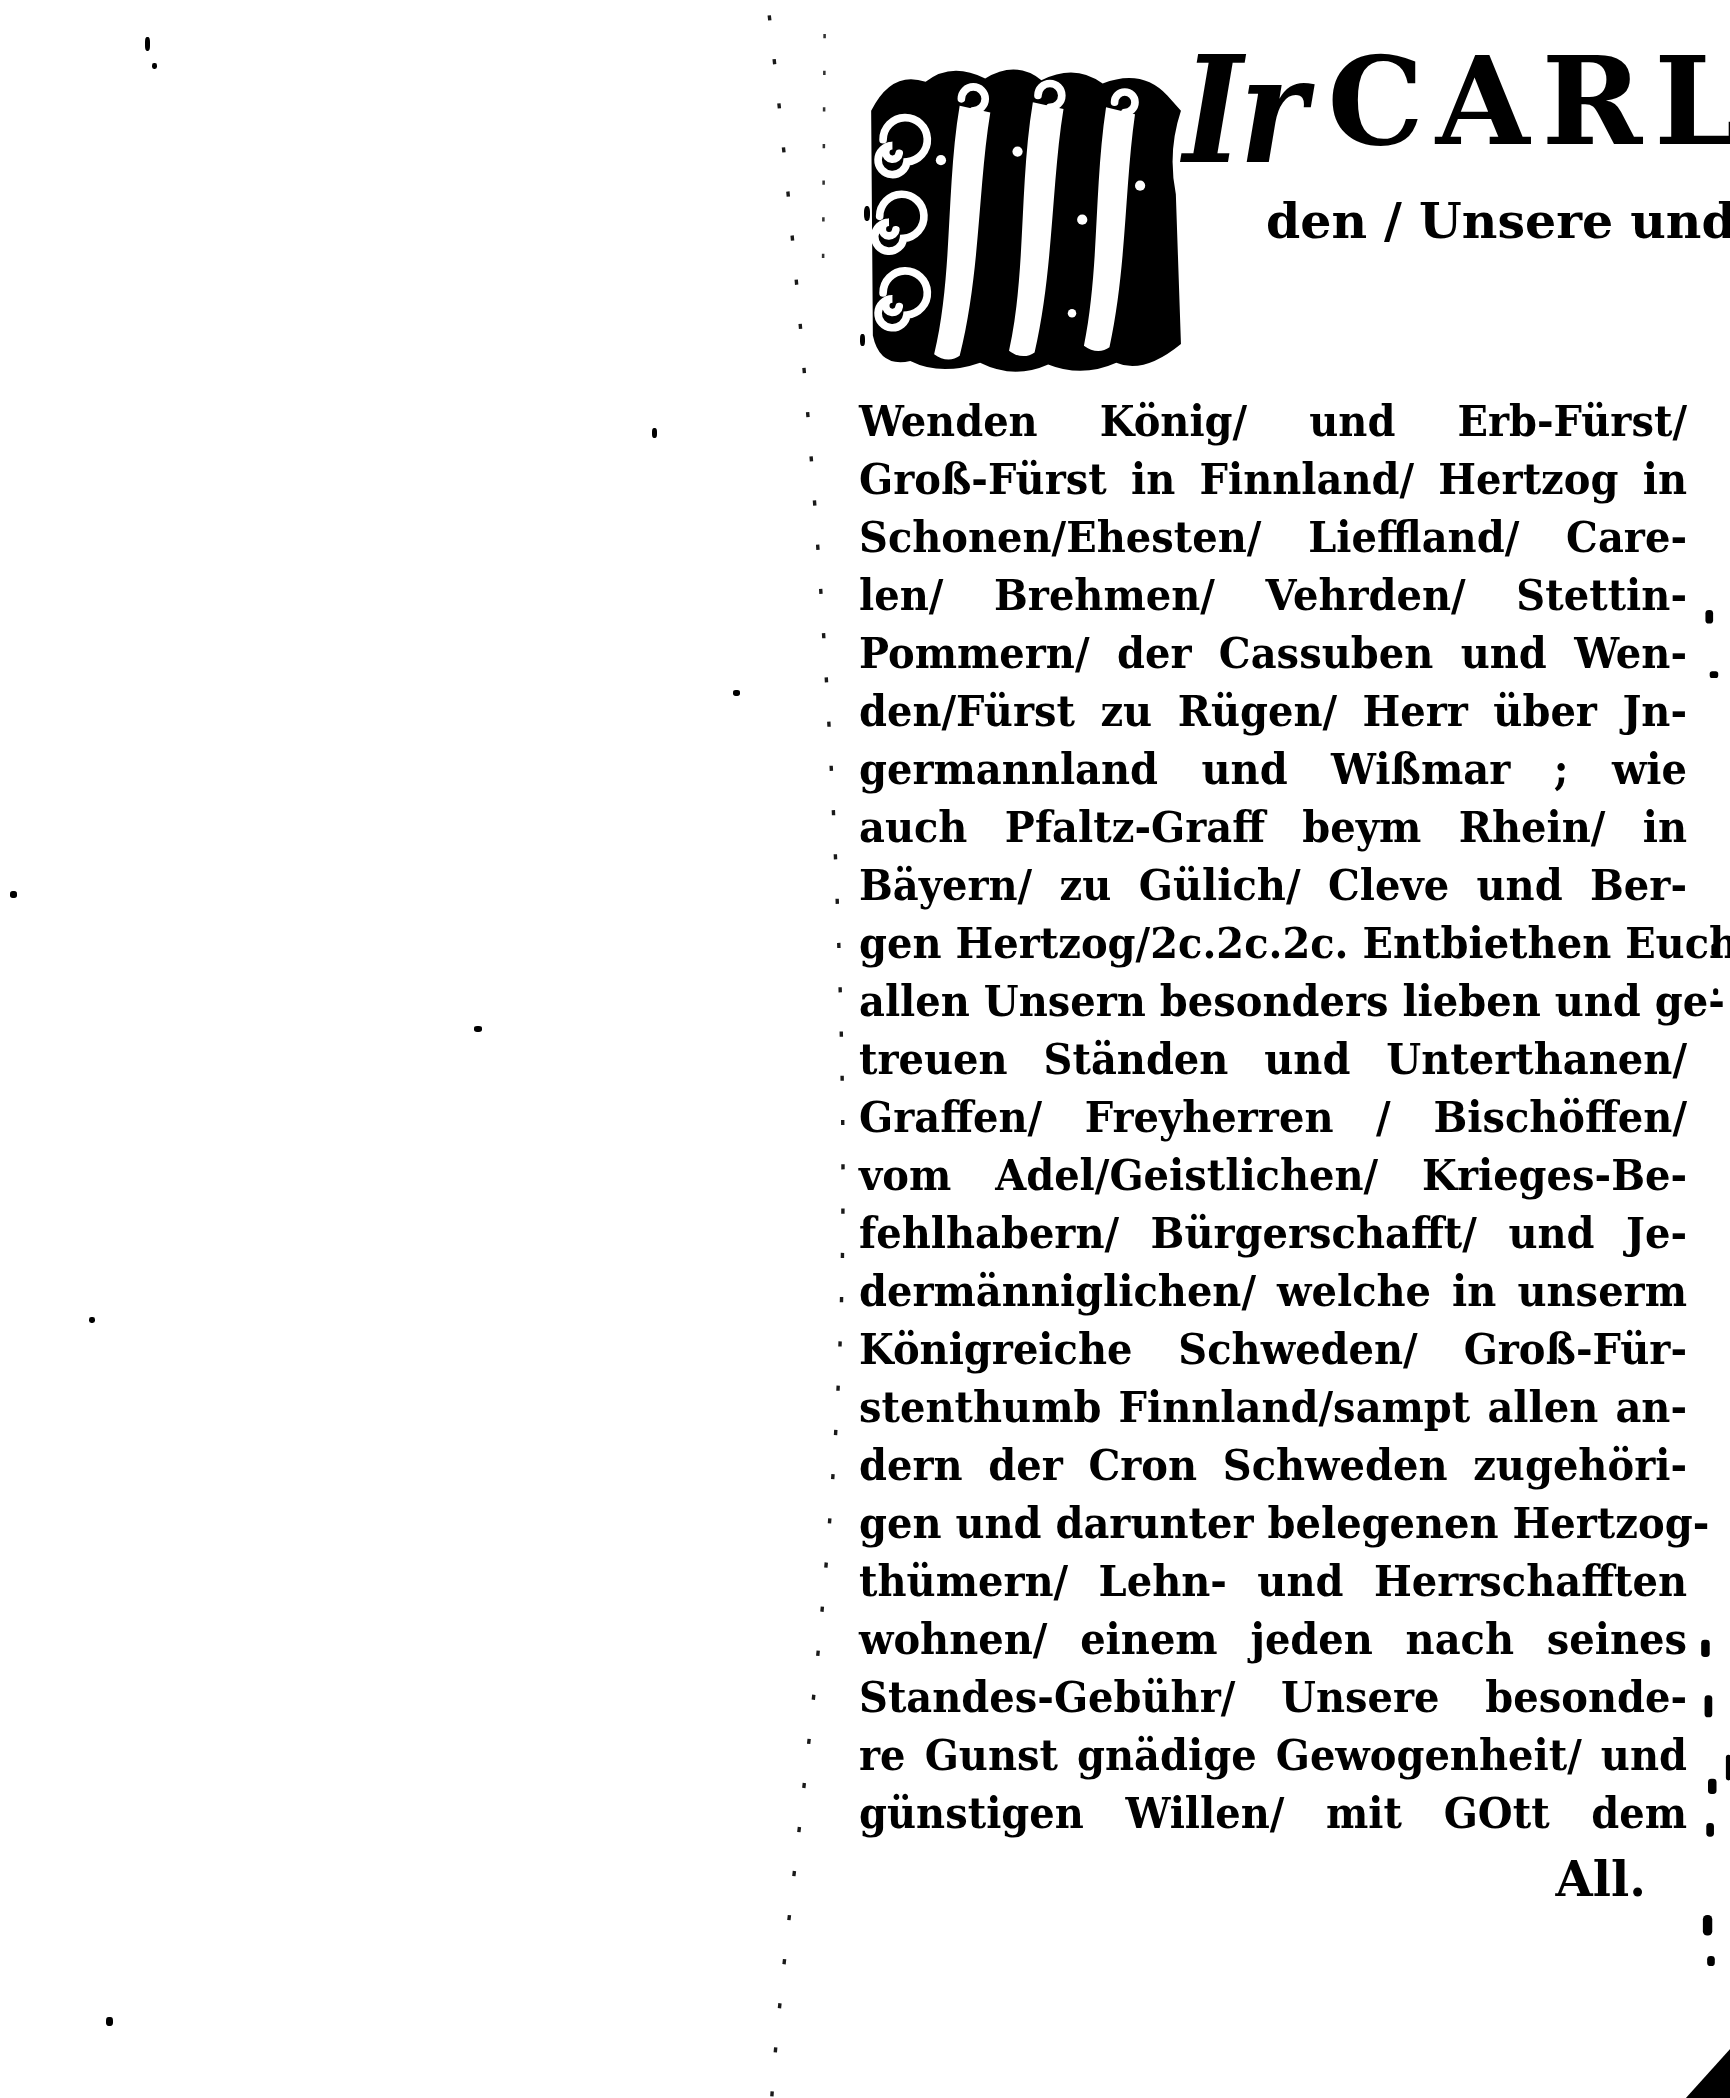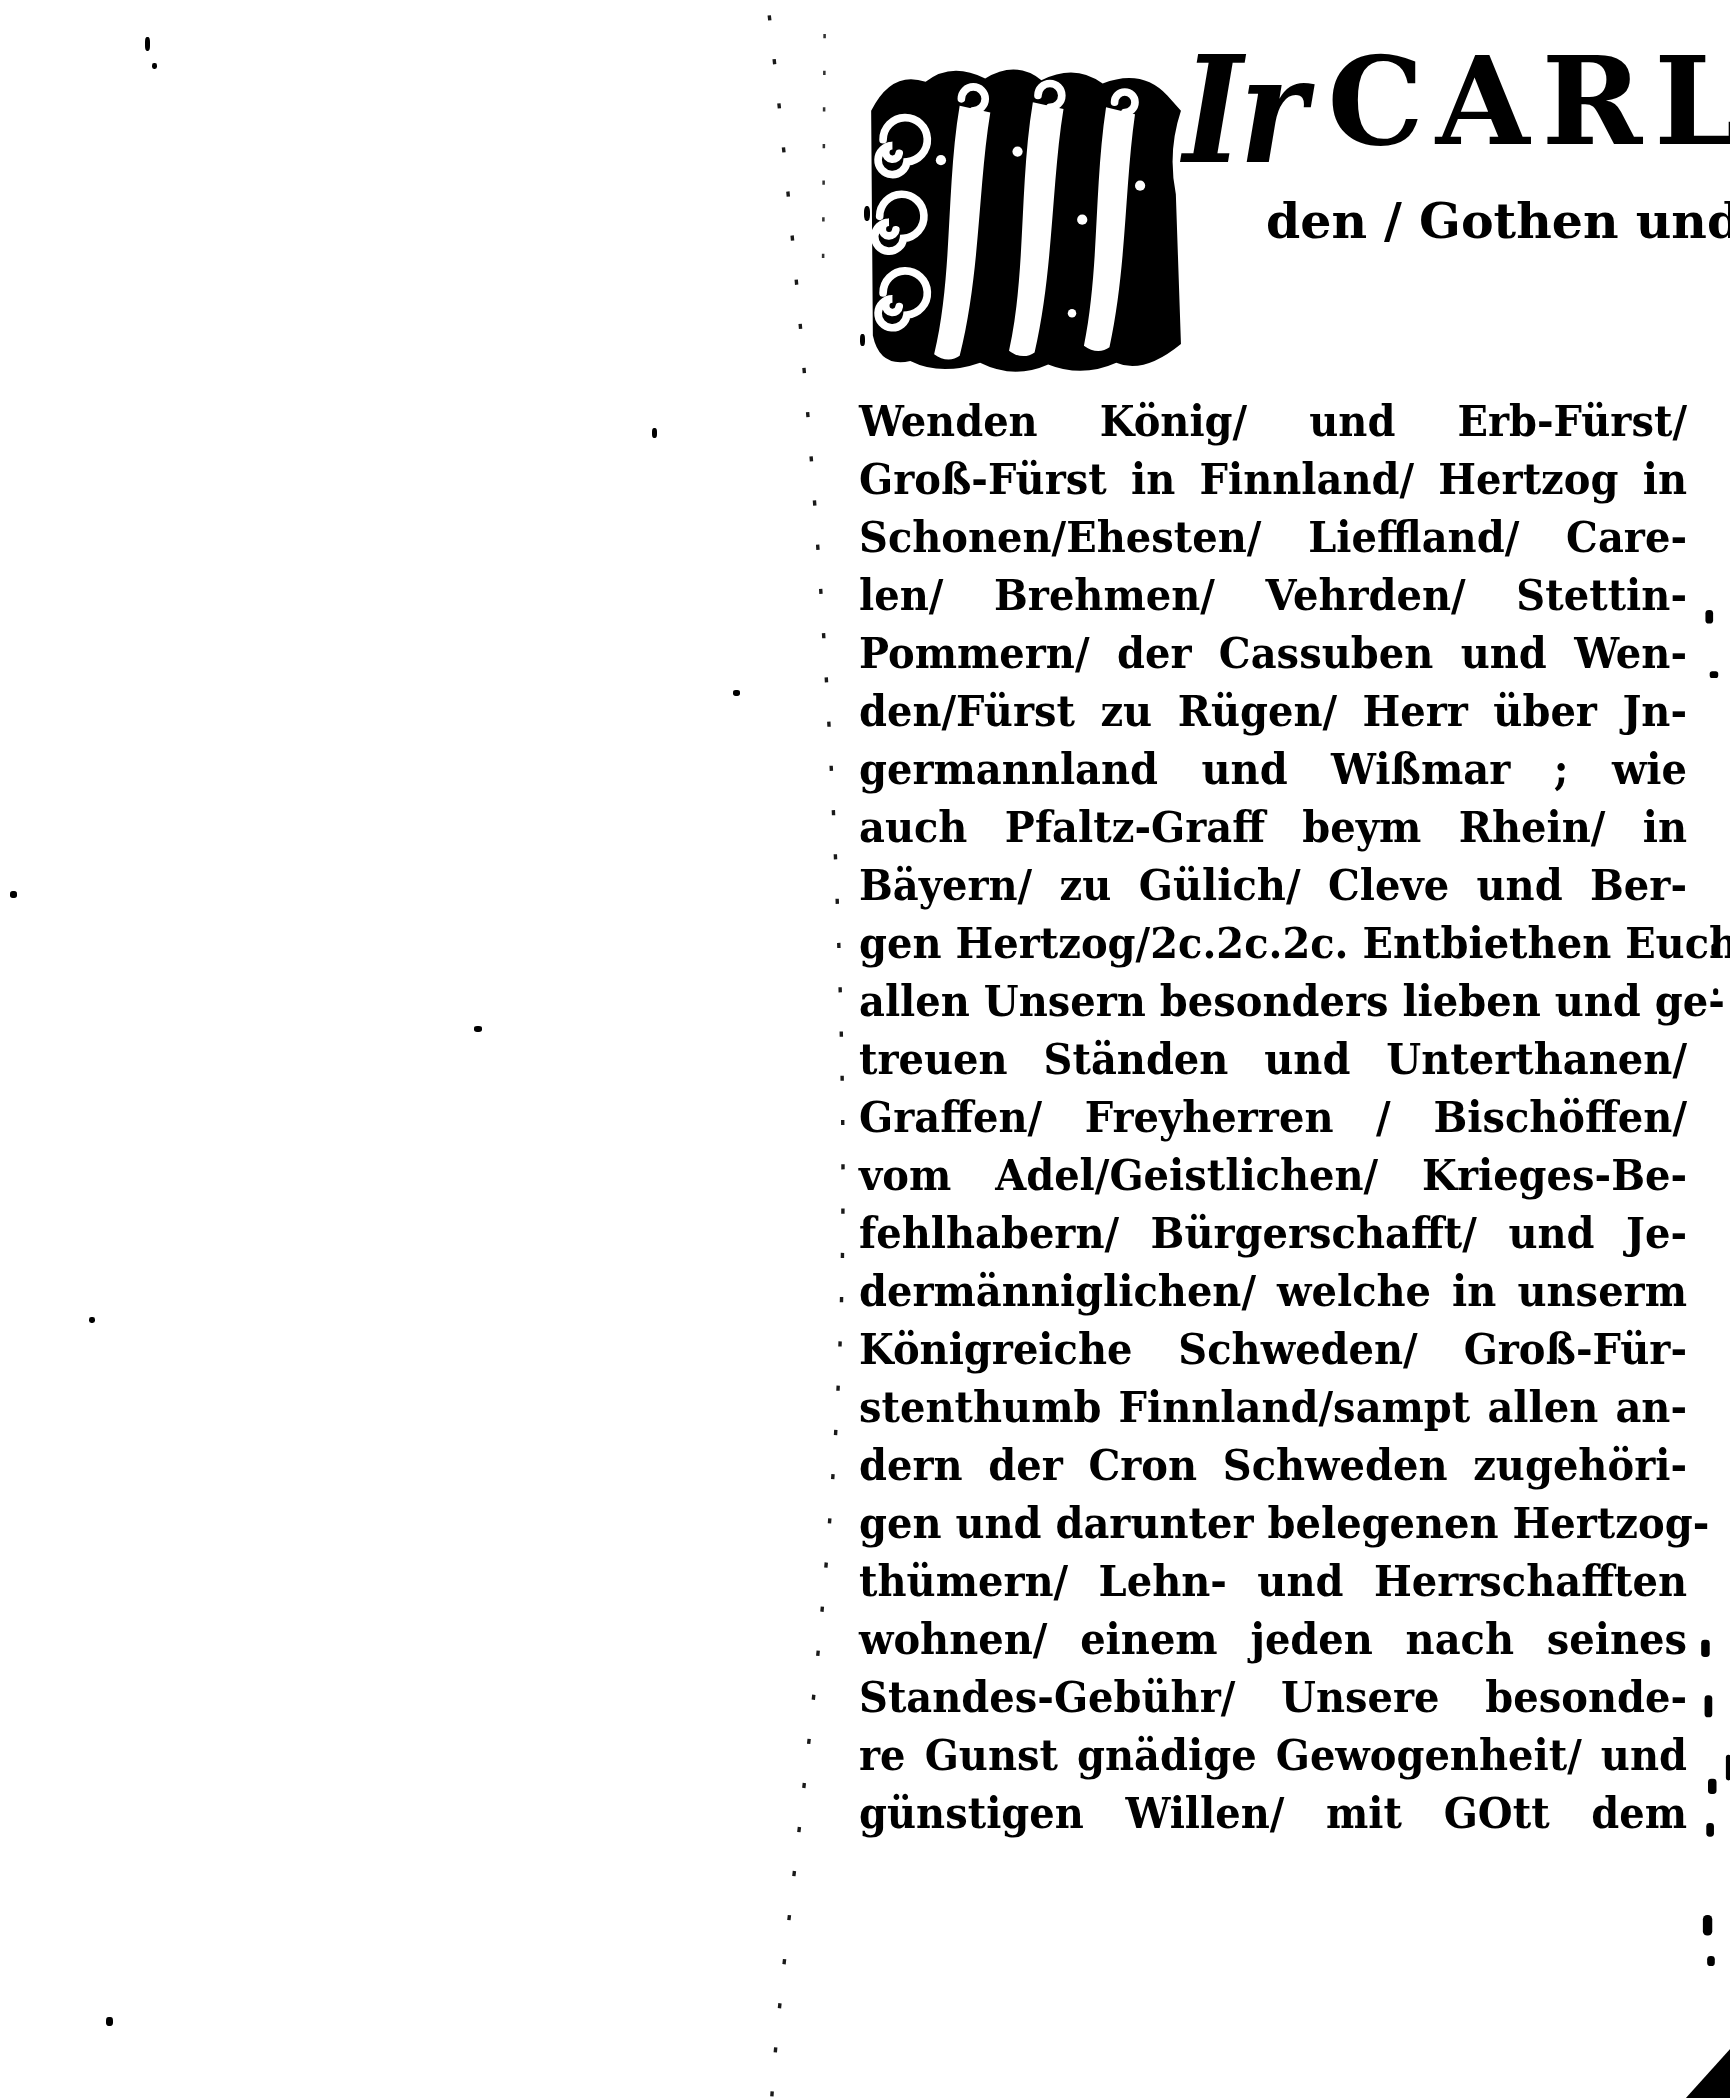--- a/index.html
+++ b/index.html
@@ -108,21 +108,21 @@
             <circle cx="250" cy="300" r="5"></circle>
         </g>
       </svg>
 
       <div class="opening-line">
         <span class="opening-fraktur">Ir</span>
         <span class="opening-roman">CARL</span>
       </div>
 
       <div class="indented-lines">
-        <div class="ind-line shift">den / Gothen und</div>
+        <div class="ind-line shift">den / Unsere und</div>
       </div>
     </div>
 
     <div class="body-lines">
       <div class="text-line">Wenden König/ und Erb-Fürst/</div>
       <div class="text-line">Groß-Fürst in Finnland/ Hertzog in</div>
       <div class="text-line">Schonen/Ehesten/ Lieffland/ Care-</div>
       <div class="text-line">len/ Brehmen/ Vehrden/ Stettin-</div>
       <div class="text-line">Pommern/ der Cassuben und Wen-</div>
       <div class="text-line">den/Fürst zu Rügen/ Herr über Jn-</div>
@@ -140,16 +140,19 @@
       <div class="text-line">stenthumb Finnland/sampt allen an-</div>
       <div class="text-line">dern der Cron Schweden zugehöri-</div>
       <div class="text-line">gen und darunter belegenen Hertzog-</div>
       <div class="text-line">thümern/ Lehn- und Herrschafften</div>
       <div class="text-line">wohnen/ einem jeden nach seines</div>
       <div class="text-line">Standes-Gebühr/ Unsere besonde-</div>
       <div class="text-line">re Gunst gnädige Gewogenheit/ und</div>
       <div class="text-line">günstigen Willen/ mit GOtt dem</div>
     </div>
 
+    <div class="catchword-row">
+      <span class="catchword">All.</span>
+    </div>
 
   </div>
 </div>
 
 
 </body></html>

